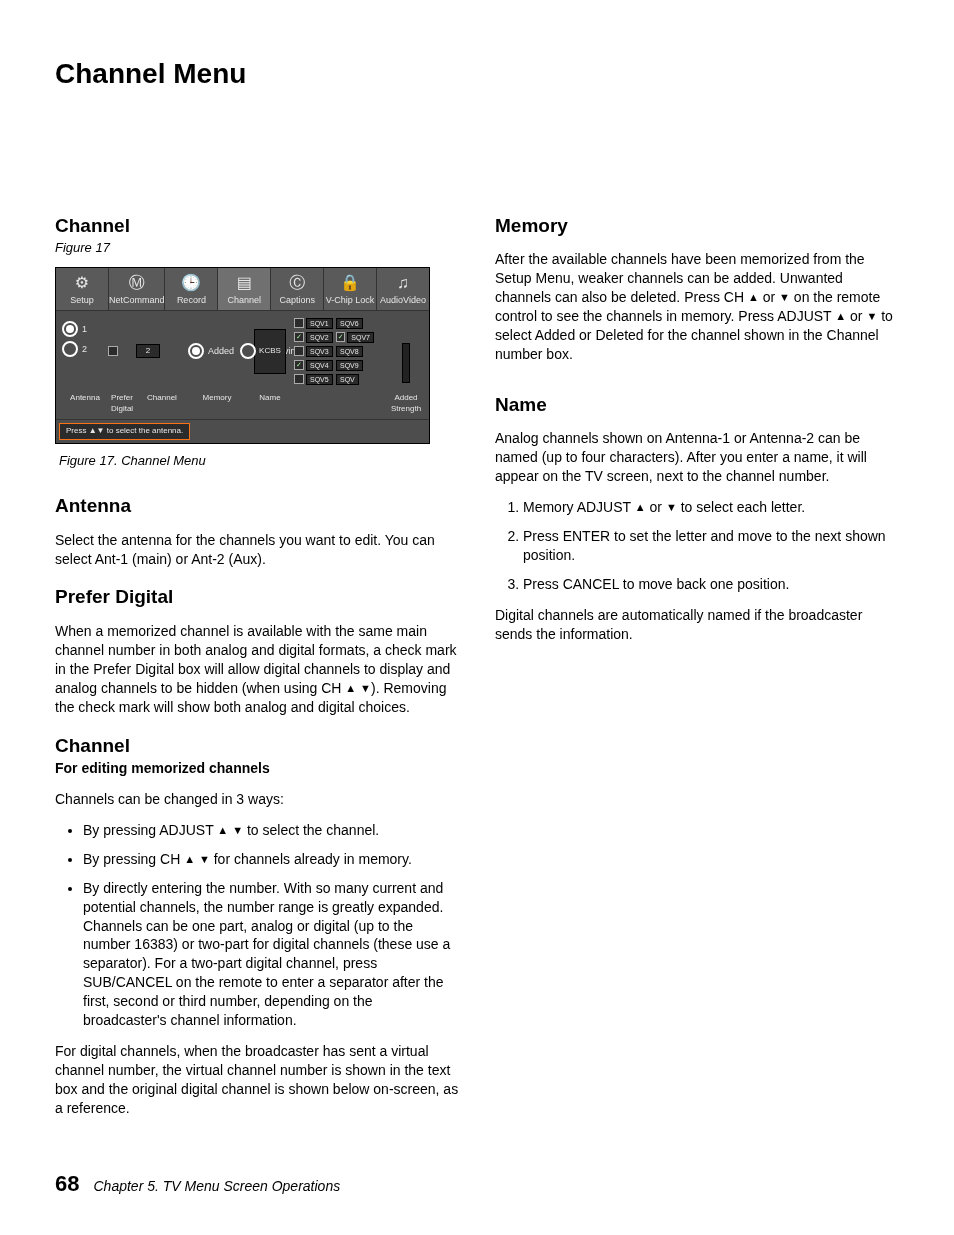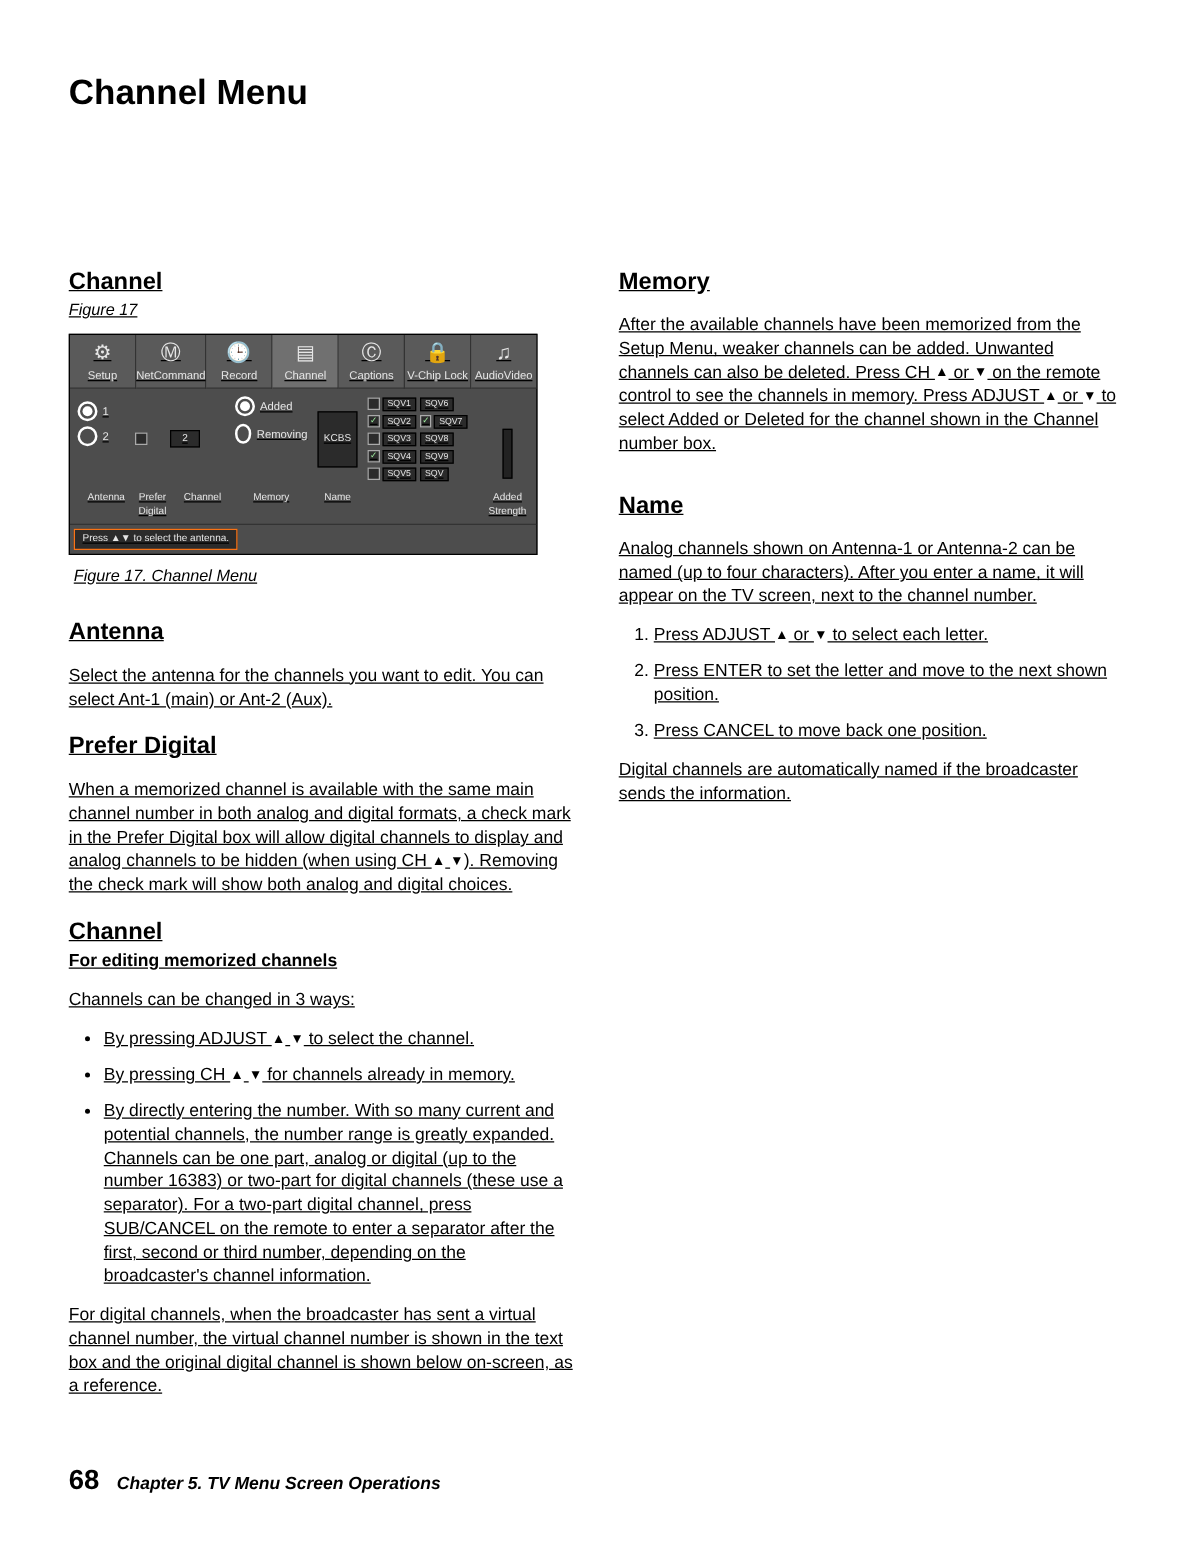--- a/index.html
+++ b/index.html
@@ -10,21 +10,21 @@
     box-sizing: border-box;
     color: #000;
     font-size: 14px;
     line-height: 1.35;
   }
   .page-title {
     font-size: 28px;
     font-weight: bold;
     margin: 0 0 120px 0;
   }
-  .columns { display: flex; gap: 36px; text-decoration: underline; }
+  .columns { display: flex; gap: 36px; }
   .col { flex: 1 1 50%; }
   .sec-h { font-size: 19px; font-weight: bold; margin: 0 0 1px 0; }
   .fig-label { font-style: italic; font-size: 13px; margin: 0 0 10px; }
   .caption { font-style: italic; font-size: 13px; margin: 8px 0 24px 4px; }
   p { margin: 12px 0 12px 0; }
   ul, ol { margin: 0 0 12px 0; padding-left: 28px; }
   li { margin-bottom: 10px; }
   .bold { font-weight: bold; }
   .tri { display: inline-block; font-size: 11px; line-height: 1; vertical-align: 1px; }
   .note-block { margin: 12px 0 0 30px; }
@@ -41,37 +41,37 @@
   .tab .glyph { display: block; height: 22px; line-height: 22px; font-size: 16px; }
   .tab.active { background: #707070; }
   .mid { display: flex; padding: 6px 6px 8px; min-height: 60px; }
   .ant-col { width: 46px; }
   .radio-row { display: flex; align-items: center; gap: 4px; margin: 4px 0; }
   .radio { width: 12px; height: 12px; border: 2px solid #fff; border-radius: 50%; position: relative; }
   .radio.sel::after { content: ""; position: absolute; inset: 2px; background: #fff; border-radius: 50%; }
   .cell { flex: 0 0 auto; }
   .ch-col { width: 52px; display:flex; flex-direction:column; justify-content:center; }
   .num-box { background: #2b2b2b; border:1px solid #000; width:22px; height:12px; text-align:center; font-size:8px; line-height:12px;}
-  .mem-col { width: 58px; display:flex; flex-direction:column; justify-content:flex-start; gap:6px; }
+  .mem-col { width: 58px; display:flex; justify-content:space-between; gap:6px; }
   .mem-row { display:flex; align-items:center; gap:4px; }
   .name-col { width: 48px; display:flex; align-items:center; justify-content:center; }
   .name-box { background:#2b2b2b; border:1px solid #000; padding:16px 4px; font-size:8px;}
   .sqv-col { flex:1; display:grid; grid-template-columns: 40px 38px; grid-auto-rows: 12px; gap:2px 2px; align-content:center;}
   .sqv-item { display:flex; align-items:center; gap:2px; }
   .chk { width:8px; height:8px; border:1px solid #aaa; background:#2b2b2b; font-size:7px; line-height:8px; text-align:center; color:#9fef9f;}
   .sqv-label { background:#2b2b2b; border:1px solid #000; padding:0 3px; font-size:7px; line-height:9px;}
   .sig-col { width:34px; font-size:7px; text-align:center; display:flex; flex-direction:column; justify-content:flex-end; }
   .bar-wrap { height: 38px; width: 6px; margin: 0 auto 2px; background:#222; position:relative; border:1px solid #000;}
   .bottom-labels { display:flex; padding: 0 6px 4px; font-size:8px; }
   .bl { text-align:center; }
   .hint-row { display:flex; border-top:1px solid #333; }
   .hint-box { background:#2b2b2b; border:1px solid #f97316; margin:3px; padding:2px 6px; font-size:8px;}
   .footer-row { display:flex; align-items:baseline; gap:14px; margin-top: 40px; }
   .page-no { font-size: 22px; font-weight: bold; }
-  .footer-txt { font-style: italic; font-weight: bold; font-size: 14px; }
+  .footer-txt { font-style: italic; font-weight: normal; font-size: 14px; }
   .subhead { font-weight: bold; margin: 0 0 10px; }
 </style>
 </head>
 <body>
 
 <h1 class="page-title">Channel Menu</h1>
 
 <div class="columns">
 
   <div class="col">
@@ -192,21 +192,21 @@
     <p>For digital channels, when the broadcaster has sent a virtual channel number, the virtual channel number is shown in the text box and the original digital channel is shown below on-screen, as a reference.</p>
   </div>
 
   <div class="col">
     <div class="sec-h">Memory</div>
     <p><span>After the available channels have been memorized from the Setup Menu, weaker channels can be added. Unwanted channels can also be deleted.  Press CH </span><span class="tri">▲</span><span> or </span><span class="tri">▼</span><span> on the remote control to see the channels in memory. Press ADJUST </span><span class="tri">▲</span><span> or </span><span class="tri">▼</span><span> to select Added or Deleted for the channel shown in the Channel number box.</span></p>
 
     <div class="sec-h" style="margin-top:28px;">Name</div>
     <p>Analog channels shown on Antenna-1 or Antenna-2 can be named (up to four characters).  After you enter a name, it will appear on the TV screen, next to the channel number.</p>
     <ol>
-      <li><span>Press ADJUST </span><span class="tri">▲</span><span> or </span><span class="tri">▼</span><span> to select each letter.</span></li>
+      <li><span>Memory ADJUST </span><span class="tri">▲</span><span> or </span><span class="tri">▼</span><span> to select each letter.</span></li>
       <li>Press ENTER  to set the letter and move to the next shown position.</li>
       <li>Press CANCEL to move back one position.</li>
     </ol>
     <p>Digital channels are automatically named if the broadcaster sends the information.</p>
   </div>
 </div>
 
 <div class="footer-row">
   <span class="page-no">68</span>
   <span class="footer-txt">Chapter 5. TV Menu Screen Operations</span>

